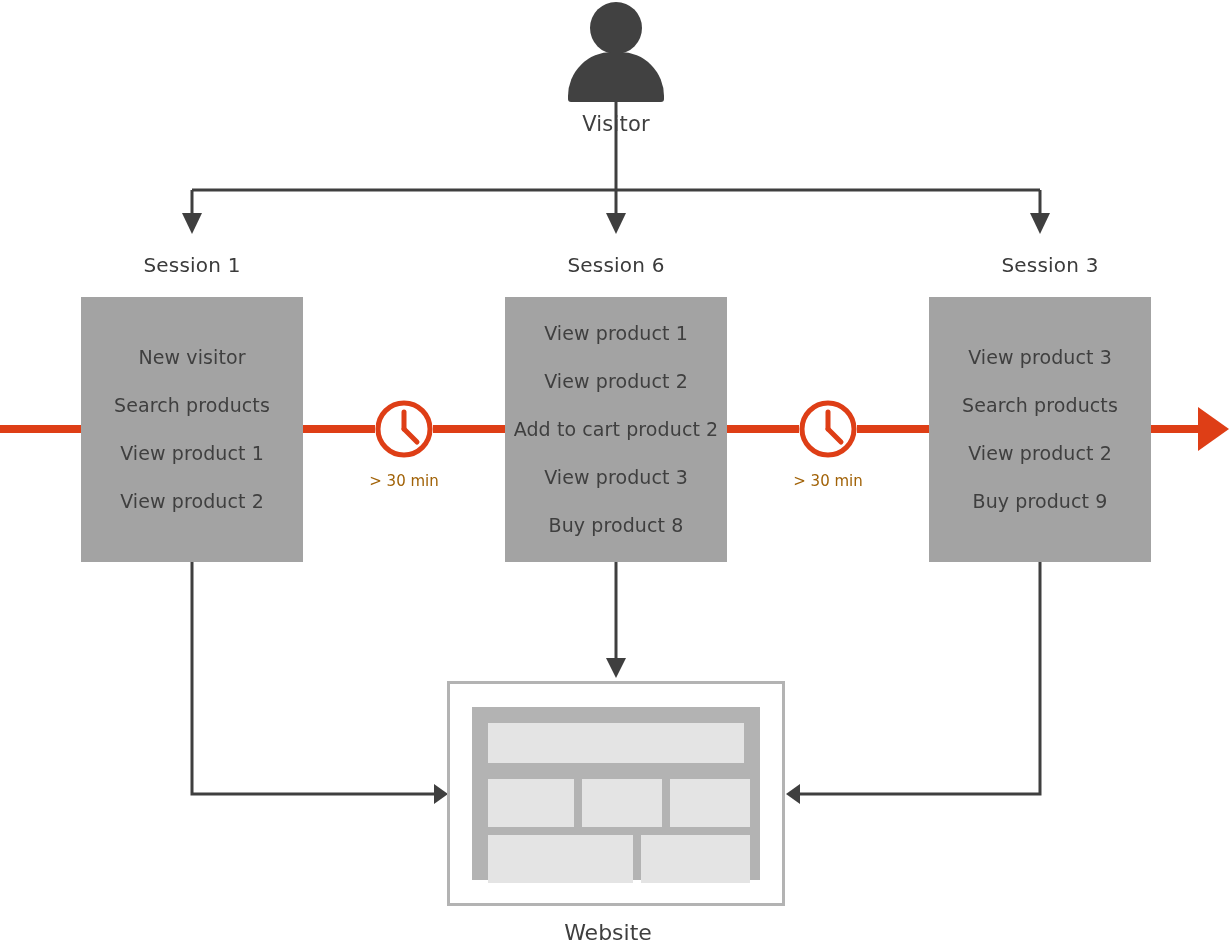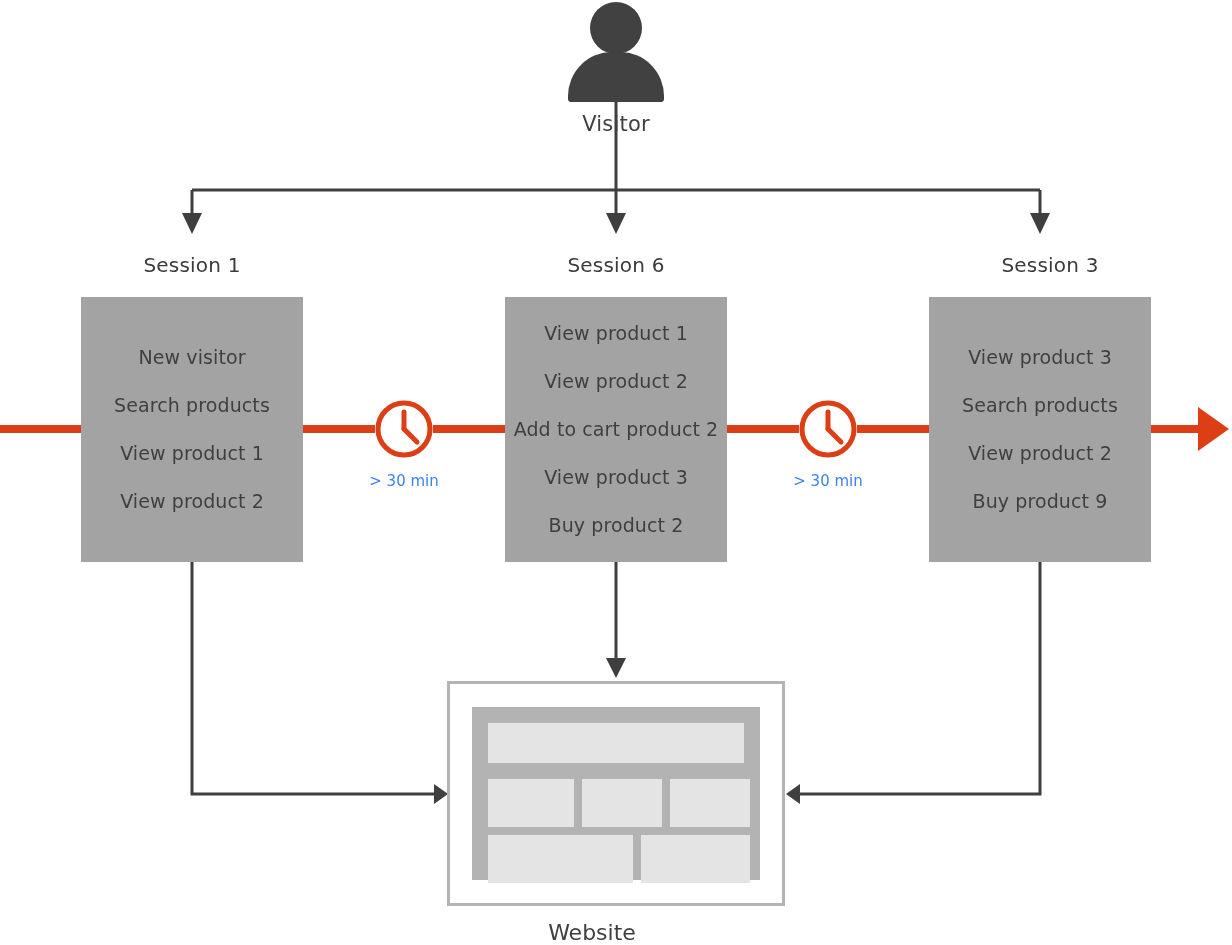--- a/index.html
+++ b/index.html
@@ -144,21 +144,21 @@
     top: 399px;
   }
   #clock-0 { left: 374px; }
   #clock-1 { left: 798px; }
   .clock-label {
     position: absolute;
     top: 472px;
     width: 180px;
     text-align: center;
     font-size: 15px;
-    color: #3b82f6;
+    color: #a16207;
   }
   #clock-label-0 { left: 314px; }
   #clock-label-1 { left: 738px; }
 
   
   .website-frame {
     position: absolute;
     left: 447px;
     top: 681px;
     width: 338px;
@@ -174,21 +174,21 @@
     right: 22px;
     bottom: 23px;
     background: #b3b3b3;
   }
   .wb {
     position: absolute;
     background: #e4e4e4;
   }
   .website-label {
     position: absolute;
-    left: 492px;
+    left: 508px;
     top: 920px;
     width: 200px;
     text-align: center;
     font-size: 22px;
     color: #3f3f3f;
   }
 </style>
 </head>
 <body>
 
@@ -246,21 +246,21 @@
     <div class="session-step">Search products</div>
     <div class="session-step">View product 1</div>
     <div class="session-step">View product 2</div>
   </div>
 
   <div class="session-box" id="session-box-1">
     <div class="session-step">View product 1</div>
     <div class="session-step">View product 2</div>
     <div class="session-step">Add to cart product 2</div>
     <div class="session-step">View product 3</div>
-    <div class="session-step">Buy product 2</div>
+    <div class="session-step">Buy product 8</div>
   </div>
 
   <div class="session-box" id="session-box-2">
     <div class="session-step">View product 3</div>
     <div class="session-step">Search products</div>
     <div class="session-step">View product 2</div>
     <div class="session-step">Buy product 9</div>
   </div>
 
   <svg class="clock" id="clock-0" viewBox="0 0 60 60">

